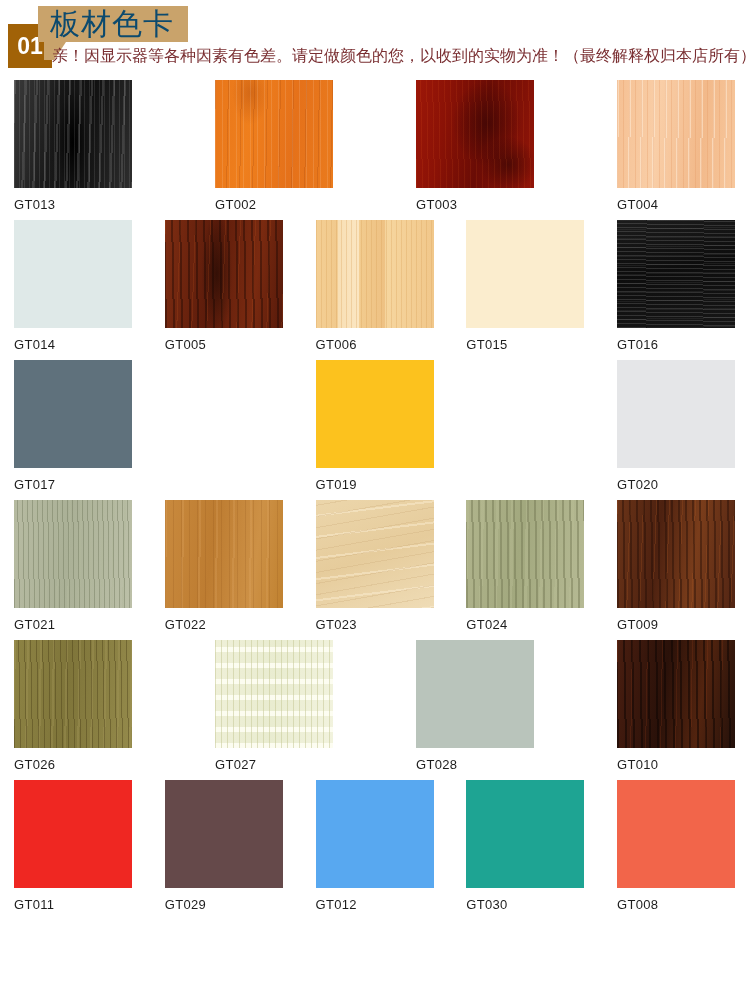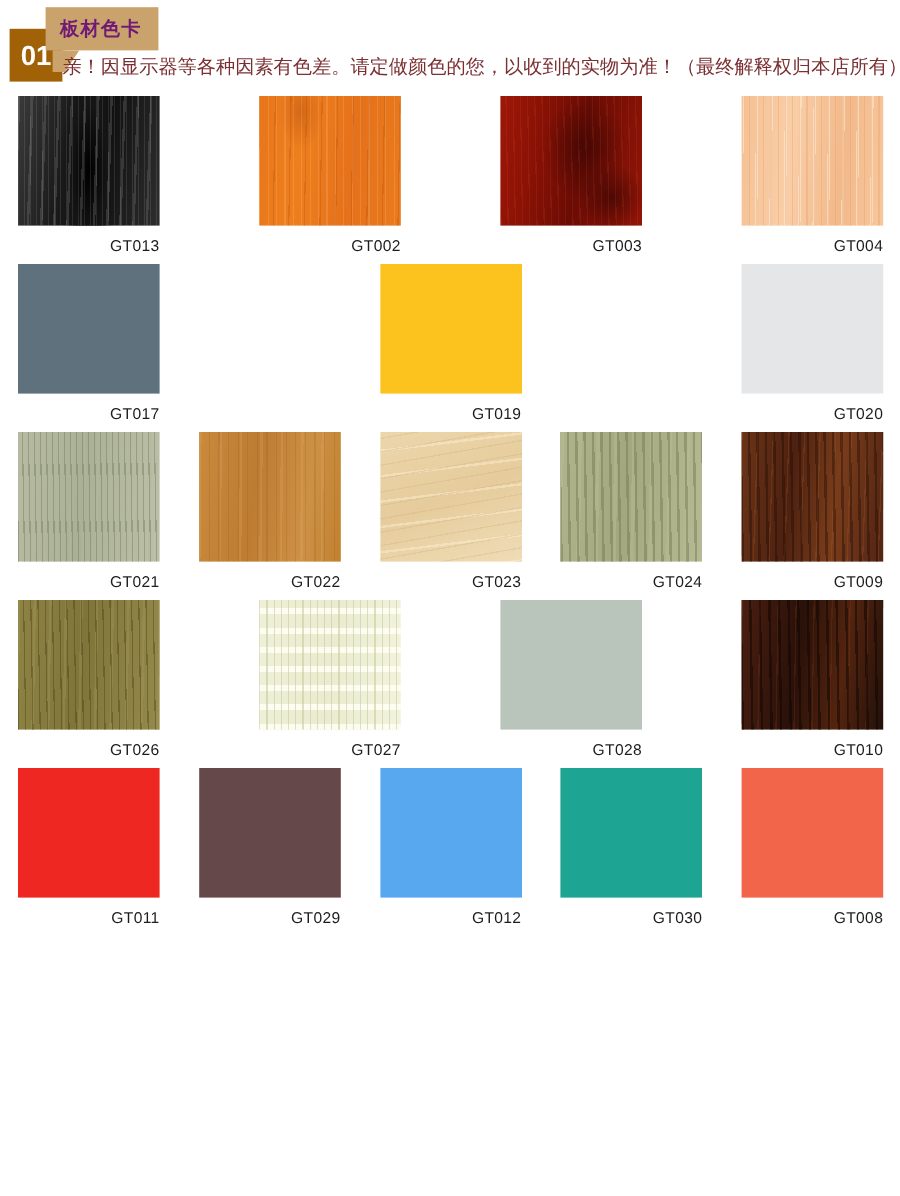--- a/index.html
+++ b/index.html
@@ -38,23 +38,23 @@
     position: absolute;
     left: 38px;
     top: 6px;
     height: 36px;
     padding: 0 14px 0 12px;
     background: #c9a36b;
     display: flex;
     align-items: center;
   }
   .bubble-title {
-    font-size: 16px;
-    font-weight: bold;
-    color: #701a75;
+    font-size: 30px;
+    font-weight: normal;
+    color: #0c4a6e;
     letter-spacing: 1px;
     white-space: nowrap;
   }
   .bubble-tail {
     position: absolute;
     left: 44px;
     top: 42px;
     width: 0;
     height: 0;
     border-left: 10px solid #c9a36b;
@@ -90,21 +90,21 @@
   }
   .row {
     display: flex;
     justify-content: space-between;
     margin-bottom: 5px;
   }
   .cell {
     width: 119px;
     display: flex;
     flex-direction: column;
-    align-items: flex-end;
+    align-items: flex-start;
   }
   .swatch {
     width: 118px;
     height: 108px;
     position: relative;
     overflow: hidden;
   }
   .label {
     margin-top: 9px;
     font-size: 13px;
@@ -374,20 +374,42 @@
     <div class="cell">
       <div class="swatch t-gt003"></div>
       <div class="label">GT003</div>
     </div>
     <div class="cell">
       <div class="swatch t-gt004"></div>
       <div class="label">GT004</div>
     </div>
   </div>
 
+  <div class="row">
+    <div class="cell">
+      <div class="swatch t-gt014"></div>
+      <div class="label">GT014</div>
+    </div>
+    <div class="cell">
+      <div class="swatch t-gt005"></div>
+      <div class="label">GT005</div>
+    </div>
+    <div class="cell">
+      <div class="swatch t-gt006"></div>
+      <div class="label">GT006</div>
+    </div>
+    <div class="cell">
+      <div class="swatch t-gt015"></div>
+      <div class="label">GT015</div>
+    </div>
+    <div class="cell">
+      <div class="swatch t-gt016"></div>
+      <div class="label">GT016</div>
+    </div>
+  </div>
 
   <div class="row">
     <div class="cell">
       <div class="swatch t-gt017"></div>
       <div class="label">GT017</div>
     </div>
     <div class="cell">
       <div class="swatch t-gt019"></div>
       <div class="label">GT019</div>
     </div>

